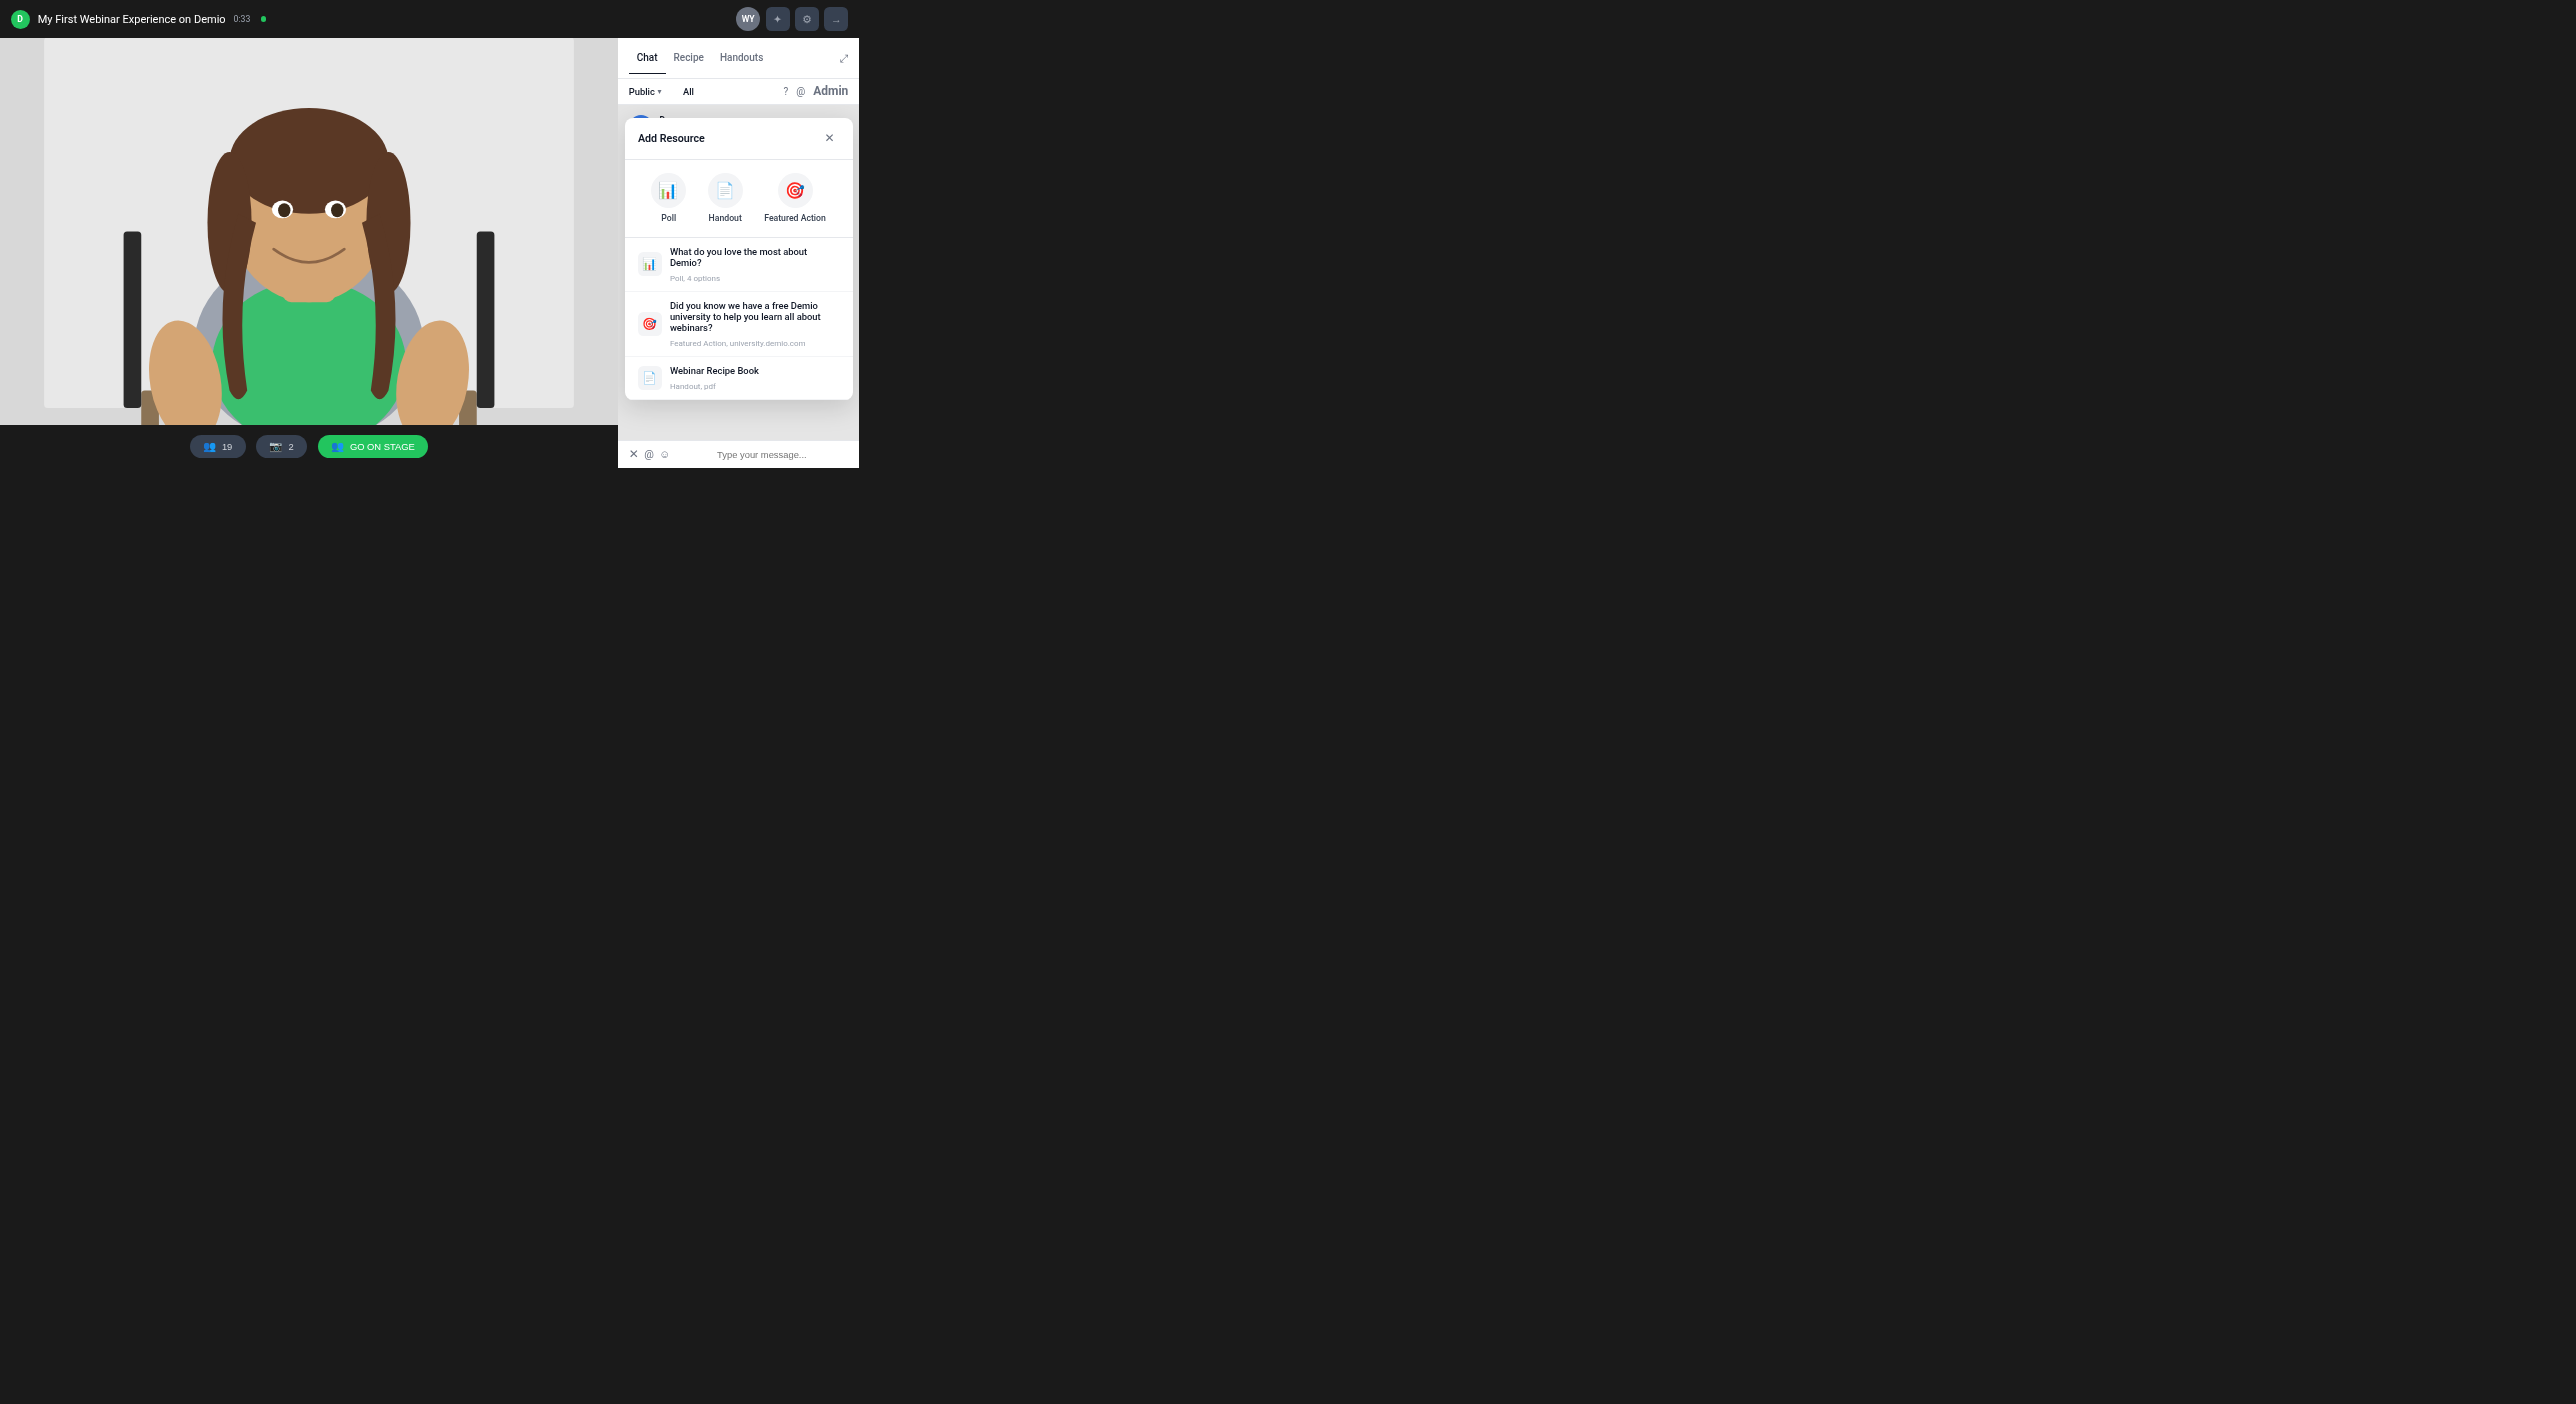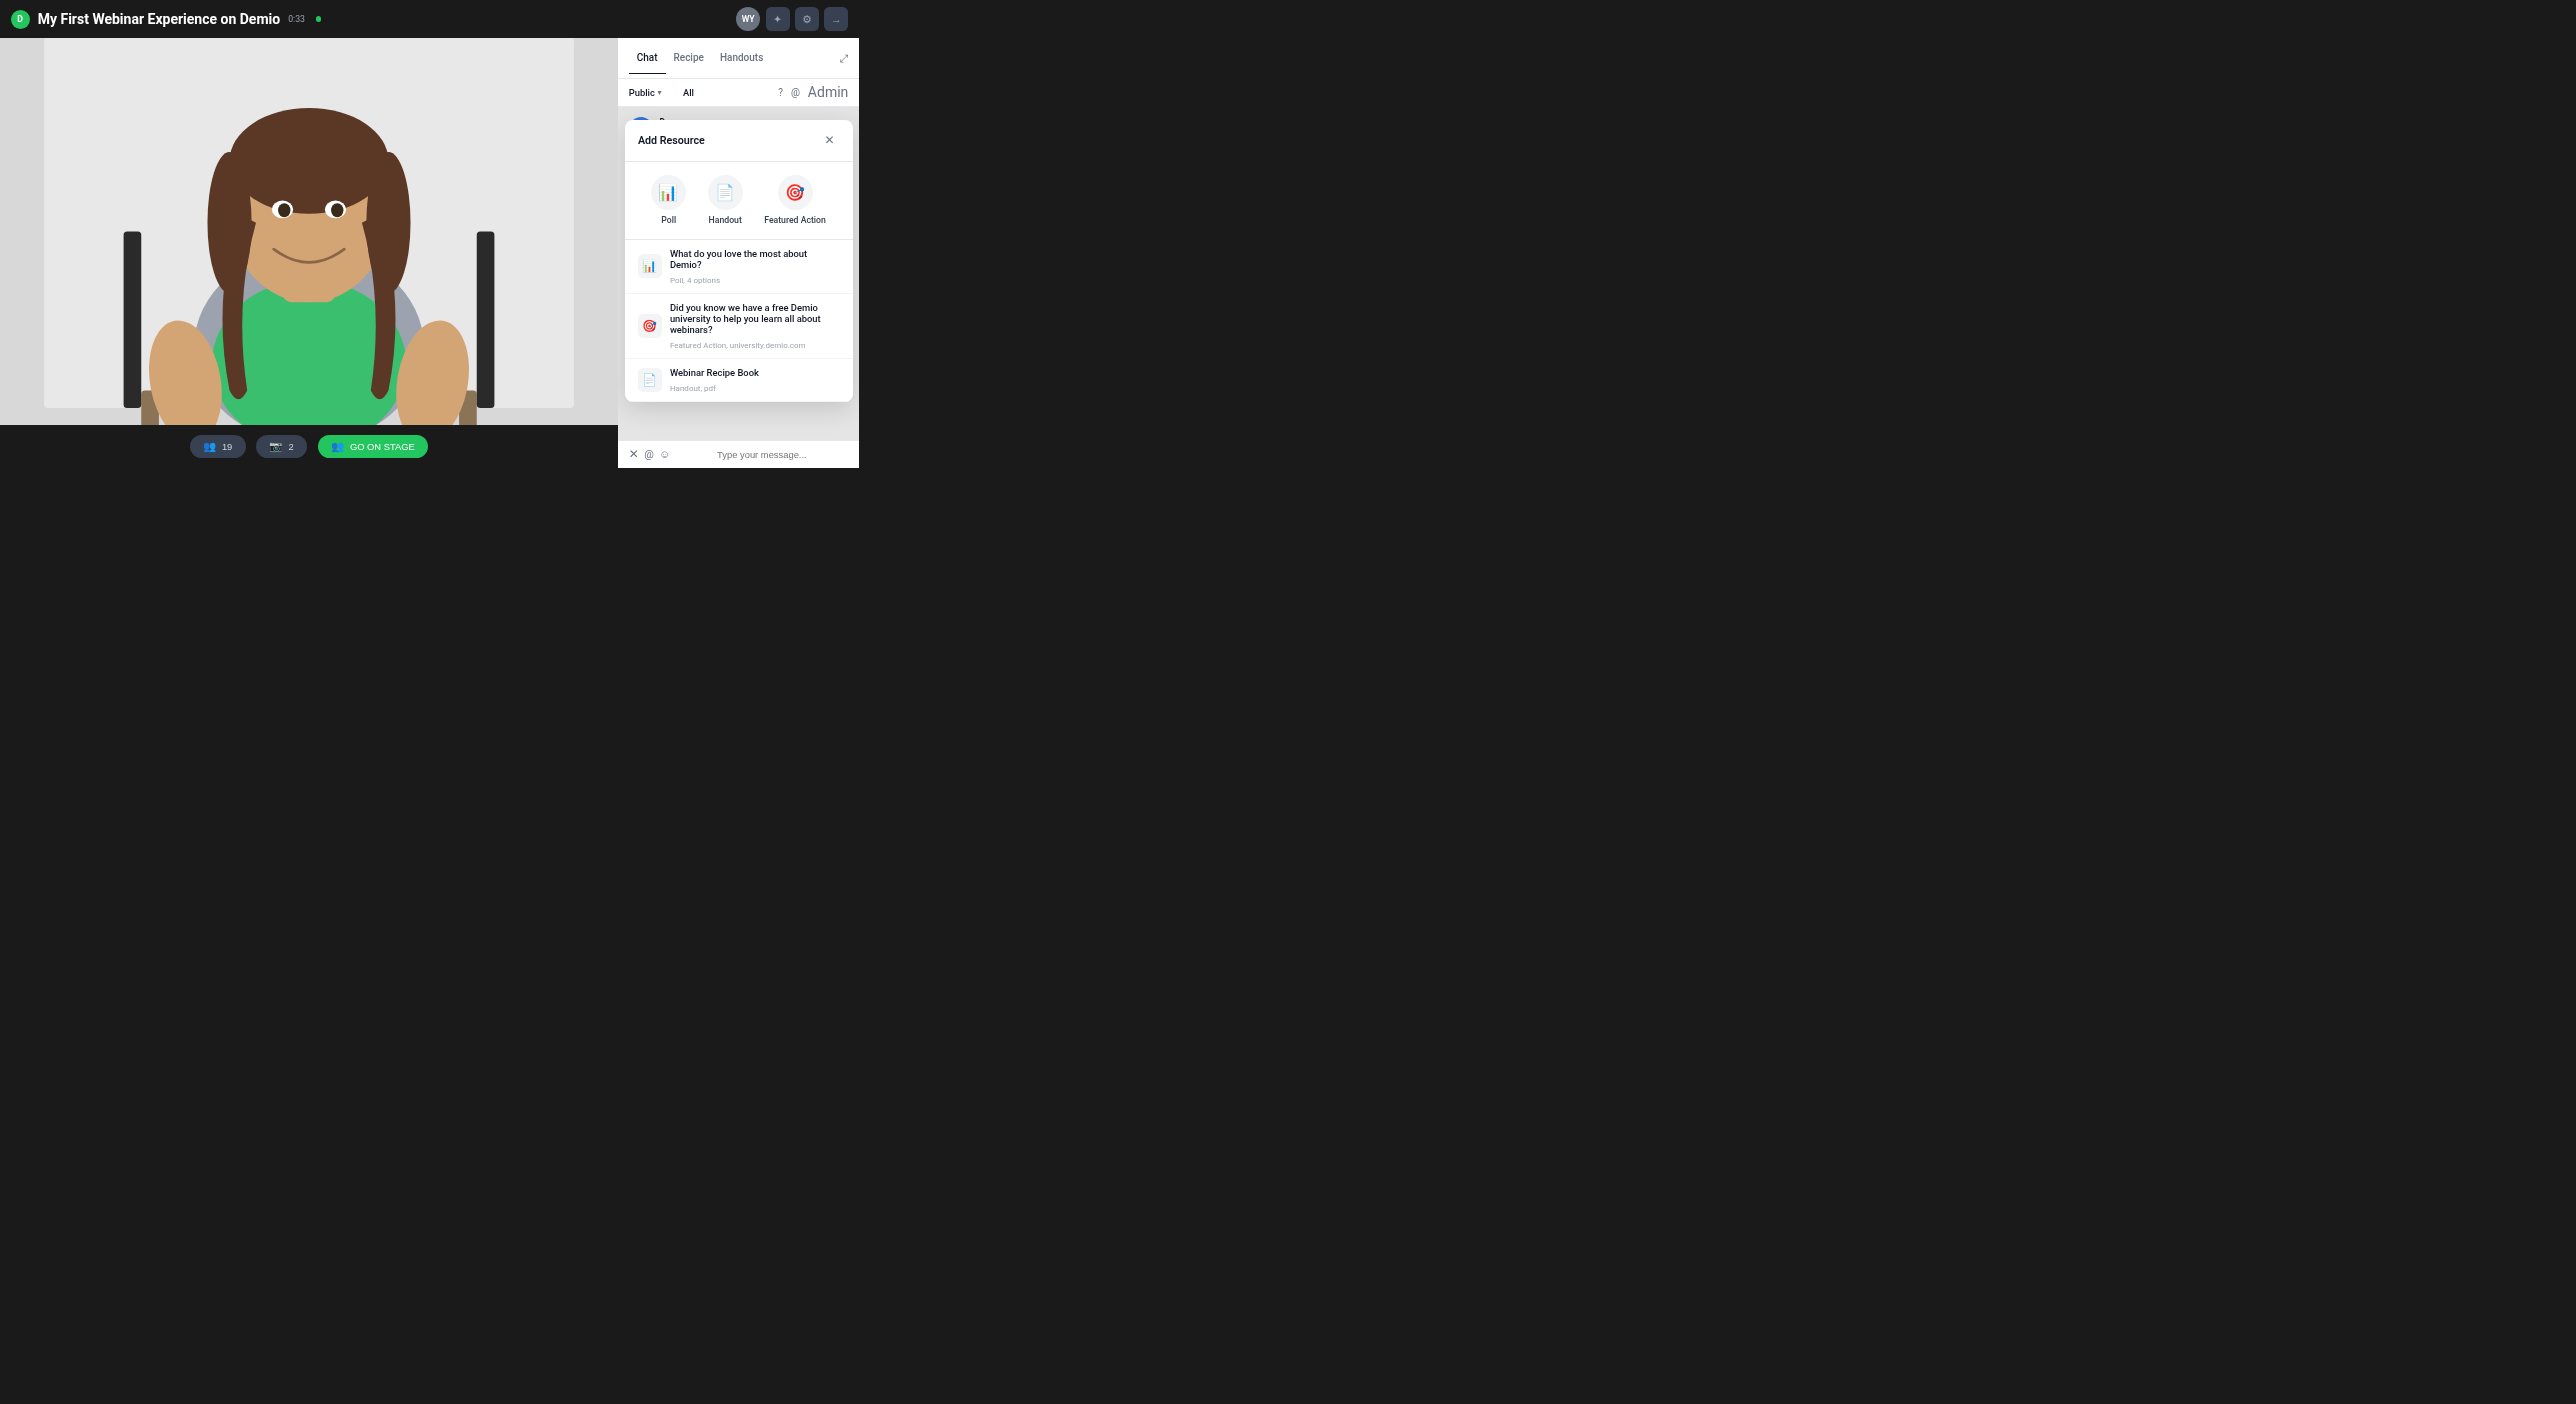--- a/index.html
+++ b/index.html
@@ -30,22 +30,22 @@
       border-radius: 50%;
       display: flex;
       align-items: center;
       justify-content: center;
       color: white;
       font-size: 8.7px;
       font-weight: bold;
     }
     .topbar-title {
       color: white;
-      font-size: 14px;
-      font-weight: 700;
+      font-size: 11px;
+      font-weight: 400;
     }
     .topbar-timer {
       color: #9ca3af;
       font-size: 8.7px;
     }
     .topbar-live-dot {
       width: 5.4px;
       height: 5.4px;
       background: #22c55e;
       border-radius: 50%;
@@ -230,22 +230,23 @@
     }
     .filter-icons {
       margin-left: auto;
       display: flex;
       align-items: center;
       gap: 8px;
       color: #6b7280;
       font-size: 10px;
     }
     .filter-admin {
-      font-size: 14px;
-      color: #6b7280;
+      font-size: 12px;
+      color: #6b7280;
+      font-weight: bold;
     }
 
     
     .chat-messages {
       flex: 1;
       overflow-y: auto;
       padding: 10.7px;
       display: flex;
       flex-direction: column;
       gap: 19px;

